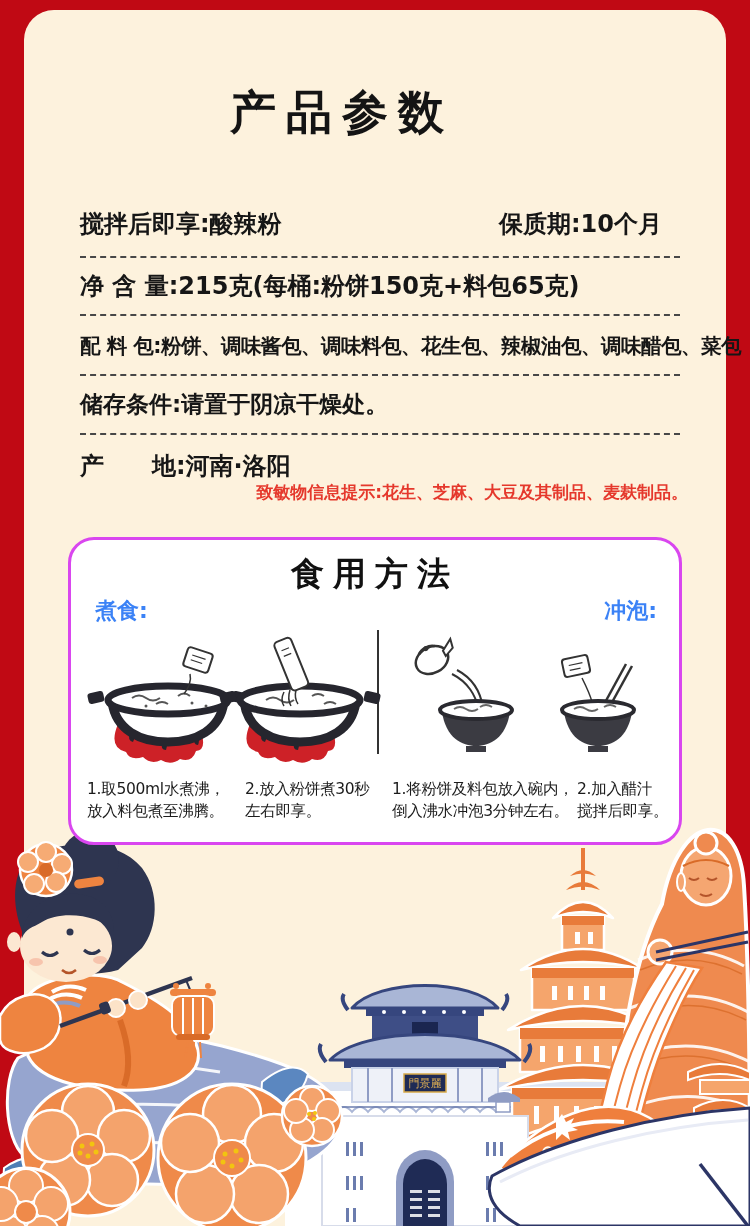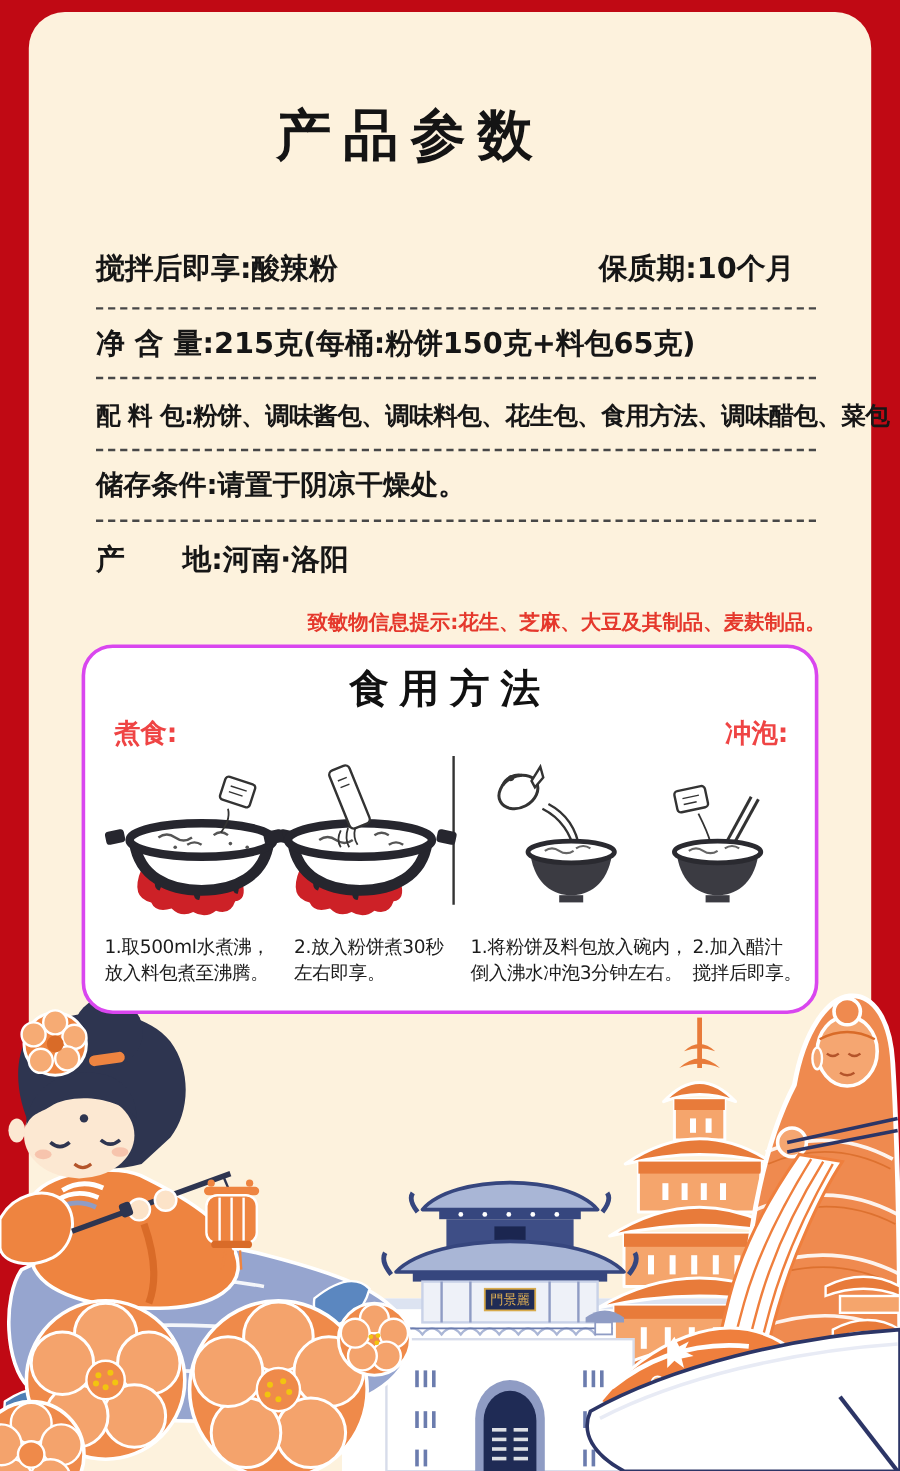--- a/index.html
+++ b/index.html
@@ -19,33 +19,33 @@
   .specs{position:absolute;left:80px;top:196px;width:600px;z-index:2;}
   .spec-row{border-bottom:2px dashed #474747;font-weight:700;white-space:nowrap;}
   .spec-row.last{border-bottom:none;}
   .row1{display:flex;justify-content:space-between;font-size:24px;padding:12px 0 16px;}
   .row1 .right{margin-right:18px;}
   .row2{font-size:24px;padding:12px 0 12px;}
   .row3{font-size:20.5px;letter-spacing:-0.5px;padding:16px 0 14px;}
   .row4{font-size:23px;padding:13px 0 13px;}
   .row5{font-size:24px;padding:15px 0 0;}
   .allergy{
-    position:absolute;right:62px;top:507px;z-index:2;
+    position:absolute;right:62px;top:481px;z-index:2;
     font-size:17px;font-weight:700;color:#e5382c;white-space:nowrap;
   }
   .scene{position:absolute;left:0;top:820px;width:750px;height:406px;z-index:2;}
   .usage-box{
     position:absolute;left:68px;top:537px;width:614px;height:308px;box-sizing:border-box;
     background:#ffffff;border:3px solid #d946ef;border-radius:26px;z-index:3;
   }
   .usage-title{
     position:absolute;left:0;top:12px;width:100%;text-align:center;
     font-size:33px;font-weight:900;letter-spacing:9px;color:#111;
   }
-  .usage-label{position:absolute;top:56px;font-size:22px;font-weight:800;color:#ef4444;}
+  .usage-label{position:absolute;top:56px;font-size:22px;font-weight:800;color:#3b82f6;}
   .usage-label.boil{left:24px;}
   .usage-label.brew{right:22px;}
   .usage-art{position:absolute;left:7px;top:84px;}
   .step{
     position:absolute;top:238px;font-size:15.5px;line-height:1.45;
     letter-spacing:-0.3px;color:#1b1b1b;white-space:nowrap;
   }
   .step.s1{left:16px;}
   .step.s2{left:174px;}
   .step.s3{left:321px;}
@@ -59,21 +59,21 @@
   <div class="panel"></div>
 
   <div class="page-title">产品参数</div>
 
   <div class="specs">
     <div class="spec-row row1">
       <span>搅拌后即享:酸辣粉</span>
       <span class="right">保质期:10个月</span>
     </div>
     <div class="spec-row row2">净 含 量:215克(每桶:粉饼150克+料包65克)</div>
-    <div class="spec-row row3">配 料 包:粉饼、调味酱包、调味料包、花生包、食用方法、调味醋包、菜包</div>
+    <div class="spec-row row3">配 料 包:粉饼、调味酱包、调味料包、花生包、辣椒油包、调味醋包、菜包</div>
     <div class="spec-row row4">储存条件:请置于阴凉干燥处。</div>
     <div class="spec-row row5 last">产　　地:河南·洛阳</div>
   </div>
 
   <div class="allergy">致敏物信息提示:花生、芝麻、大豆及其制品、麦麸制品。</div>
 
   <svg class="scene" viewBox="0 0 750 406" width="750" height="406">
 
     <g>
       <rect x="285" y="262" width="465" height="144" fill="#ffffff"></rect>

